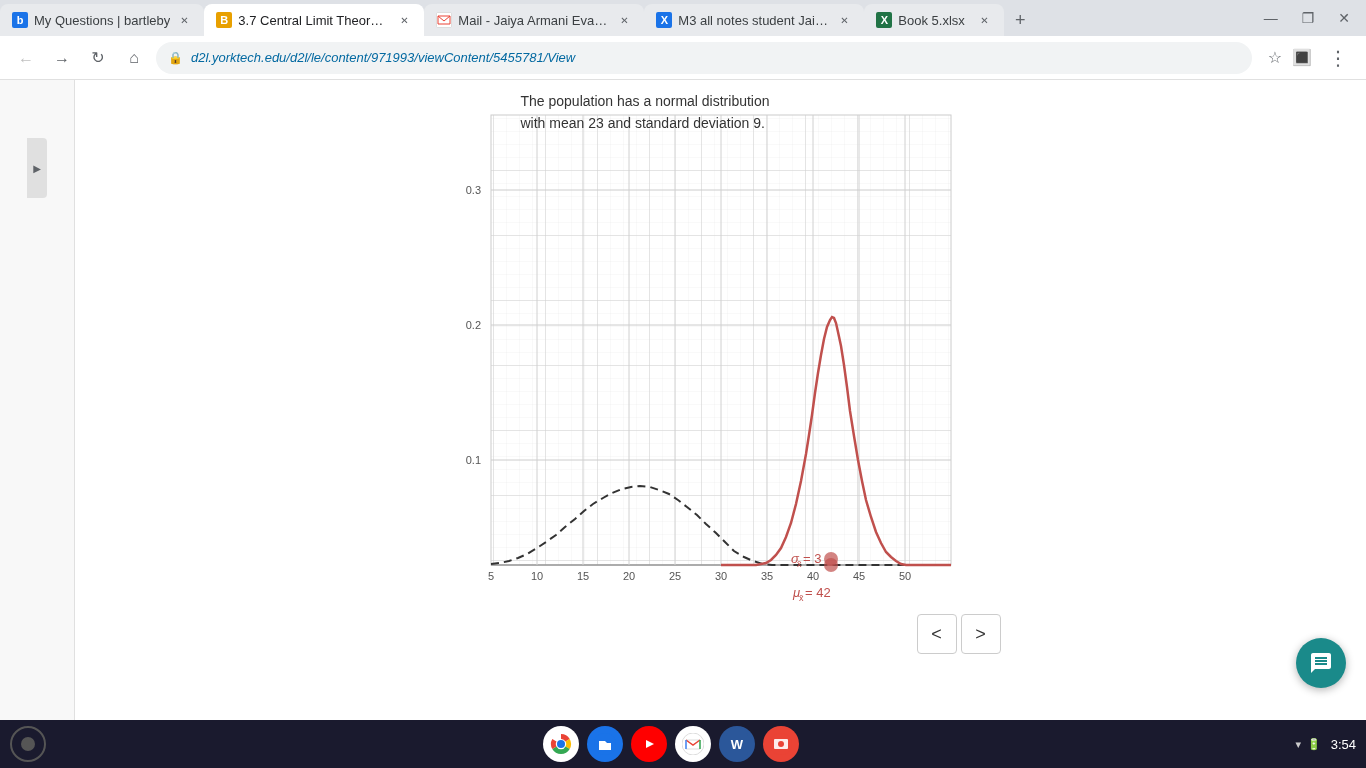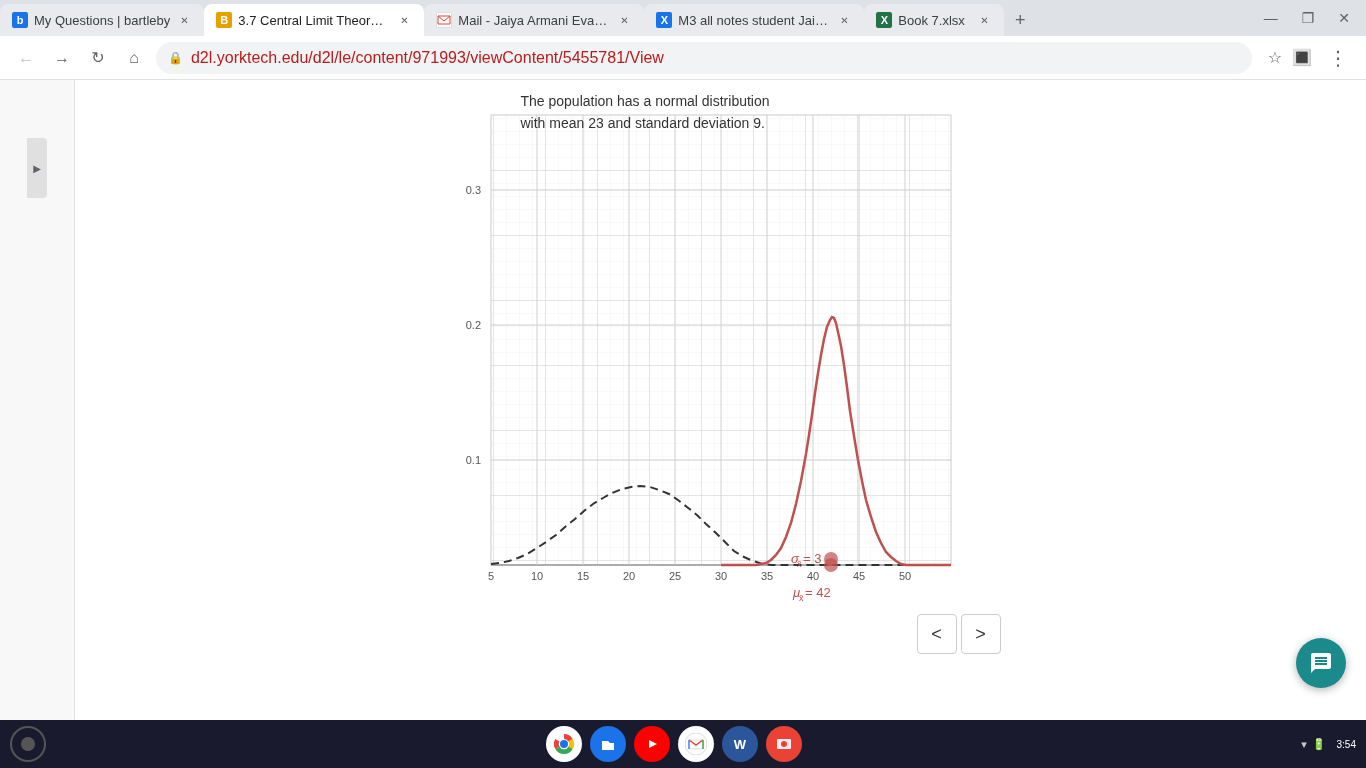--- a/index.html
+++ b/index.html
@@ -108,21 +108,21 @@
       background: #f1f3f4;
       border-radius: 16px;
       display: flex;
       align-items: center;
       padding: 0 12px;
       gap: 8px;
       font-size: 13px;
       color: #202124;
     }
     .lock-icon { font-size: 12px; color: #5f6368; }
-    .url-text { flex: 1; font-size: 16px; color: #b91c1c; }
+    .url-text { flex: 1; font-size: 13px; color: #0369a1; font-style: italic; }
     .star-btn { font-size: 16px; color: #5f6368; cursor: pointer; margin-left: 8px; }
     .ext-icon { width: 24px; height: 24px; display: flex; align-items: center; justify-content: center; font-size: 14px; cursor: pointer; }
     .menu-btn { font-size: 20px; color: #5f6368; cursor: pointer; padding: 2px 6px; }
 
     
     .page-content {
       flex: 1;
       background: #ffffff;
       display: flex;
       flex-direction: row;
@@ -240,21 +240,21 @@
       font-size: 20px;
       cursor: pointer;
     }
     .taskbar-icon.chrome { background: white; }
     .taskbar-icon.files { background: #1a73e8; }
     .taskbar-icon.youtube { background: #ff0000; color: white; }
     .taskbar-icon.gmail { background: white; }
     .taskbar-icon.word { background: #2b579a; color: white; }
     .taskbar-icon.photos { background: #ea4335; color: white; }
     .status-indicators { display: flex; gap: 6px; align-items: center; color: #ccc; font-size: 11px; }
-    .time-display { font-size: 10px; color: white; }
+    .time-display { font-size: 13px; color: white; }
 
     .record-dot {
       width: 36px; height: 36px;
       border-radius: 50%;
       background: #1a1a2e;
       border: 2px solid #555;
       display: flex; align-items: center; justify-content: center;
     }
     .record-dot-inner {
       width: 14px; height: 14px;
@@ -294,21 +294,21 @@
     </div>
 
     <div class="tab">
       <div class="tab-favicon" style="background:#1a73e8;color:white;font-weight:bold;font-size:11px;">X</div>
       <span class="tab-title">M3 all notes student Jaiya Eva</span>
       <div class="tab-close">✕</div>
     </div>
 
     <div class="tab">
       <div class="tab-favicon" style="background:#217346;color:white;font-weight:bold;font-size:11px;">X</div>
-      <span class="tab-title">Book 7.xlsx</span>
+      <span class="tab-title">Book 5.xlsx</span>
       <div class="tab-close">✕</div>
     </div>
     <div class="tab-add">+</div>
     <div class="window-controls">
       <span class="win-btn">—</span>
       <span class="win-btn">❐</span>
       <span class="win-btn">✕</span>
     </div>
   </div>
 

